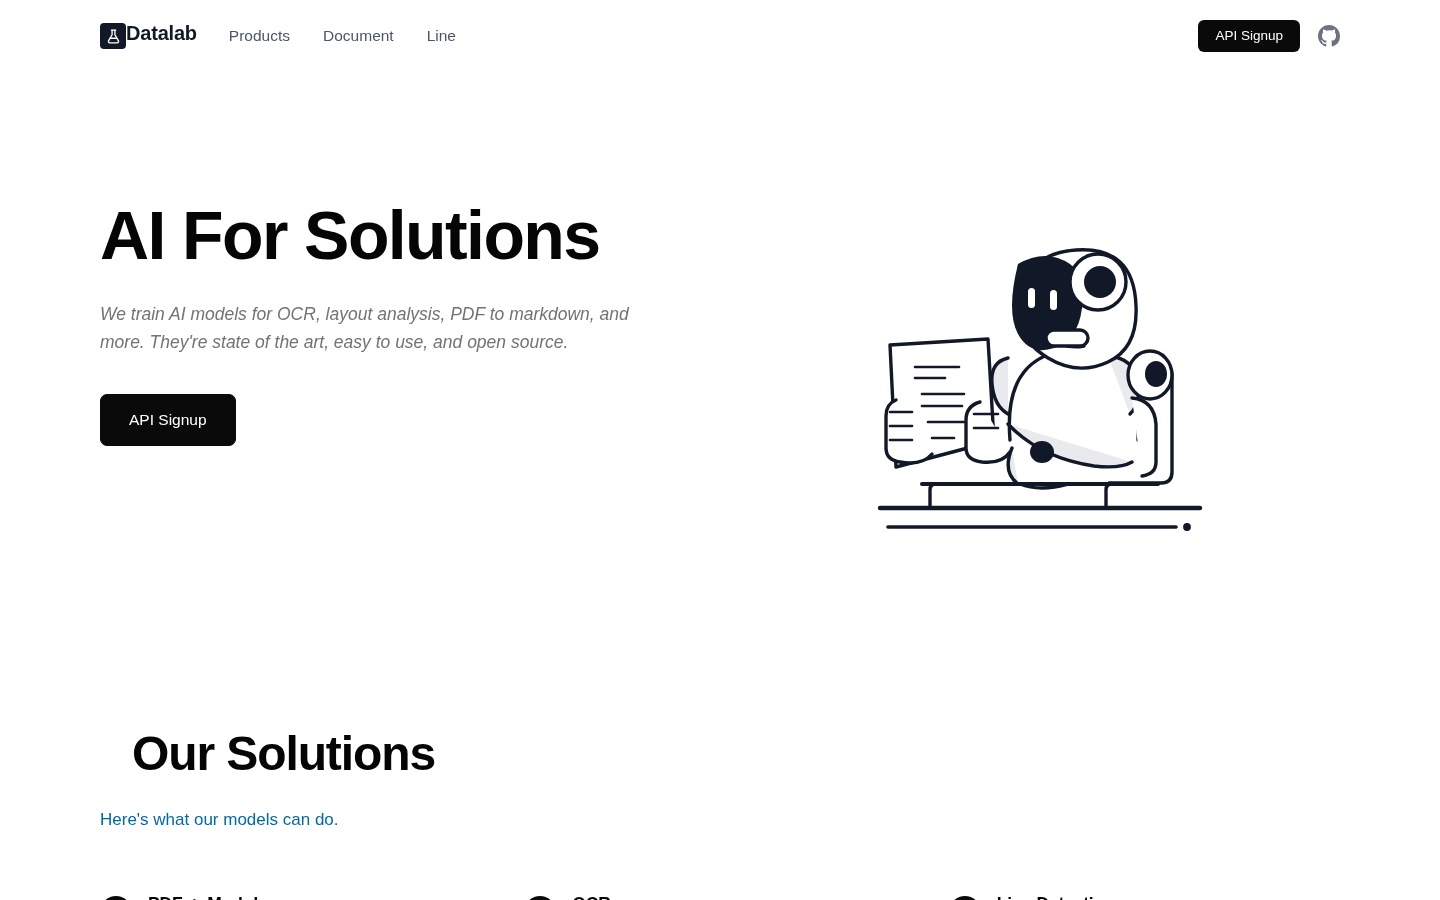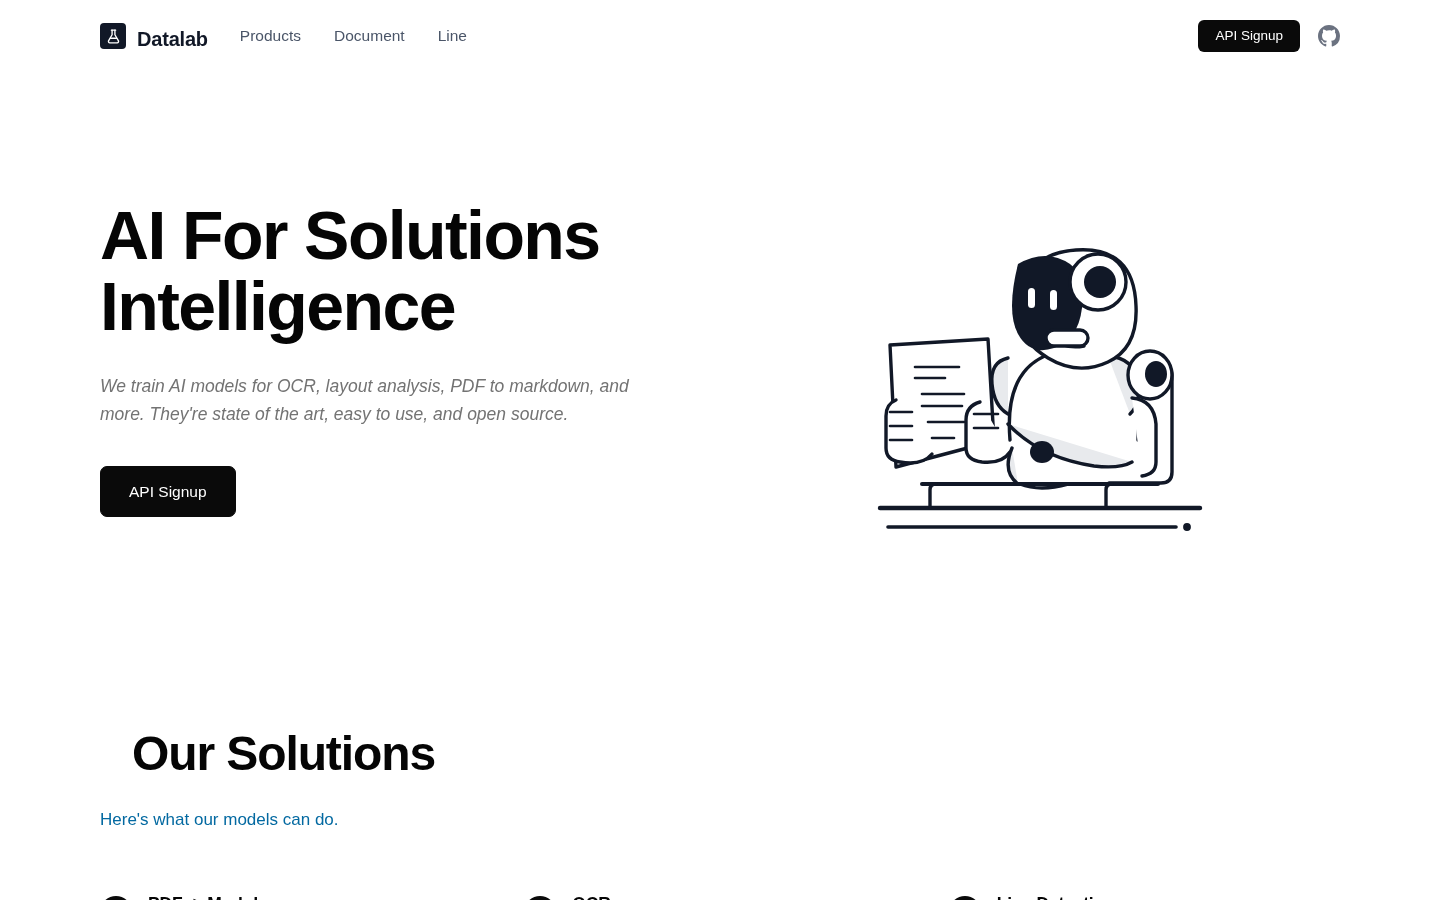--- a/index.html
+++ b/index.html
@@ -9,21 +9,21 @@
     font-family:"Liberation Sans", sans-serif;
     overflow:hidden;
   }
 
   
   .nav {
     height:72px;
     display:flex; align-items:center;
     padding:0 100px 0 100px;
   }
-  .brand { display:flex; align-items:flex-end; gap:11px; text-decoration:none; }
+  .brand { display:flex; align-items:flex-start; text-decoration:none; }
   .brand-logo {
     width:26px; height:26px; border-radius:4px;
     background:#111827;
     display:flex; align-items:center; justify-content:center;
     flex:0 0 auto;
   }
   .brand-logo svg { display:block; }
   .brand-name {
     font-size:20px; font-weight:bold; color:#111827;
     letter-spacing:-0.2px; line-height:1;
@@ -127,21 +127,20 @@
         <path d="M8 0C3.58 0 0 3.58 0 8c0 3.54 2.29 6.53 5.47 7.59.4.07.55-.17.55-.38 0-.19-.01-.82-.01-1.49-2.01.37-2.53-.49-2.69-.94-.09-.23-.48-.94-.82-1.13-.28-.15-.68-.52-.01-.53.63-.01 1.08.58 1.23.82.72 1.21 1.87.87 2.33.66.07-.52.28-.87.51-1.07-1.78-.2-3.64-.89-3.64-3.95 0-.87.31-1.59.82-2.15-.08-.2-.36-1.02.08-2.12 0 0 .67-.21 2.2.82a7.42 7.42 0 0 1 2-.27c.68 0 1.36.09 2 .27 1.53-1.04 2.2-.82 2.2-.82.44 1.1.16 1.92.08 2.12.51.56.82 1.27.82 2.15 0 3.07-1.87 3.75-3.65 3.95.29.25.54.73.54 1.48 0 1.07-.01 1.93-.01 2.2 0 .21.15.46.55.38A8.01 8.01 0 0 0 16 8c0-4.42-3.58-8-8-8z"></path>
       </svg>
     </a>
   </div>
 </nav>
 
 <section class="hero">
   <div class="hero-left">
     <h1 class="hero-title">
       <span>AI For Solutions</span><br>
-      <span>Intelligence</span>
     </h1>
     <p class="hero-sub">We train AI models for OCR, layout analysis, PDF to markdown, and more. They're state of the art, easy to use, and open source.</p>
     <div class="hero-btns">
       <button class="btn btn-primary">API Signup</button>
     </div>
   </div>
 
   <div class="hero-right">
     <svg class="robot" viewBox="0 0 360 330" fill="none">
       <g stroke="#111827" stroke-width="3.4" stroke-linecap="round" stroke-linejoin="round">

